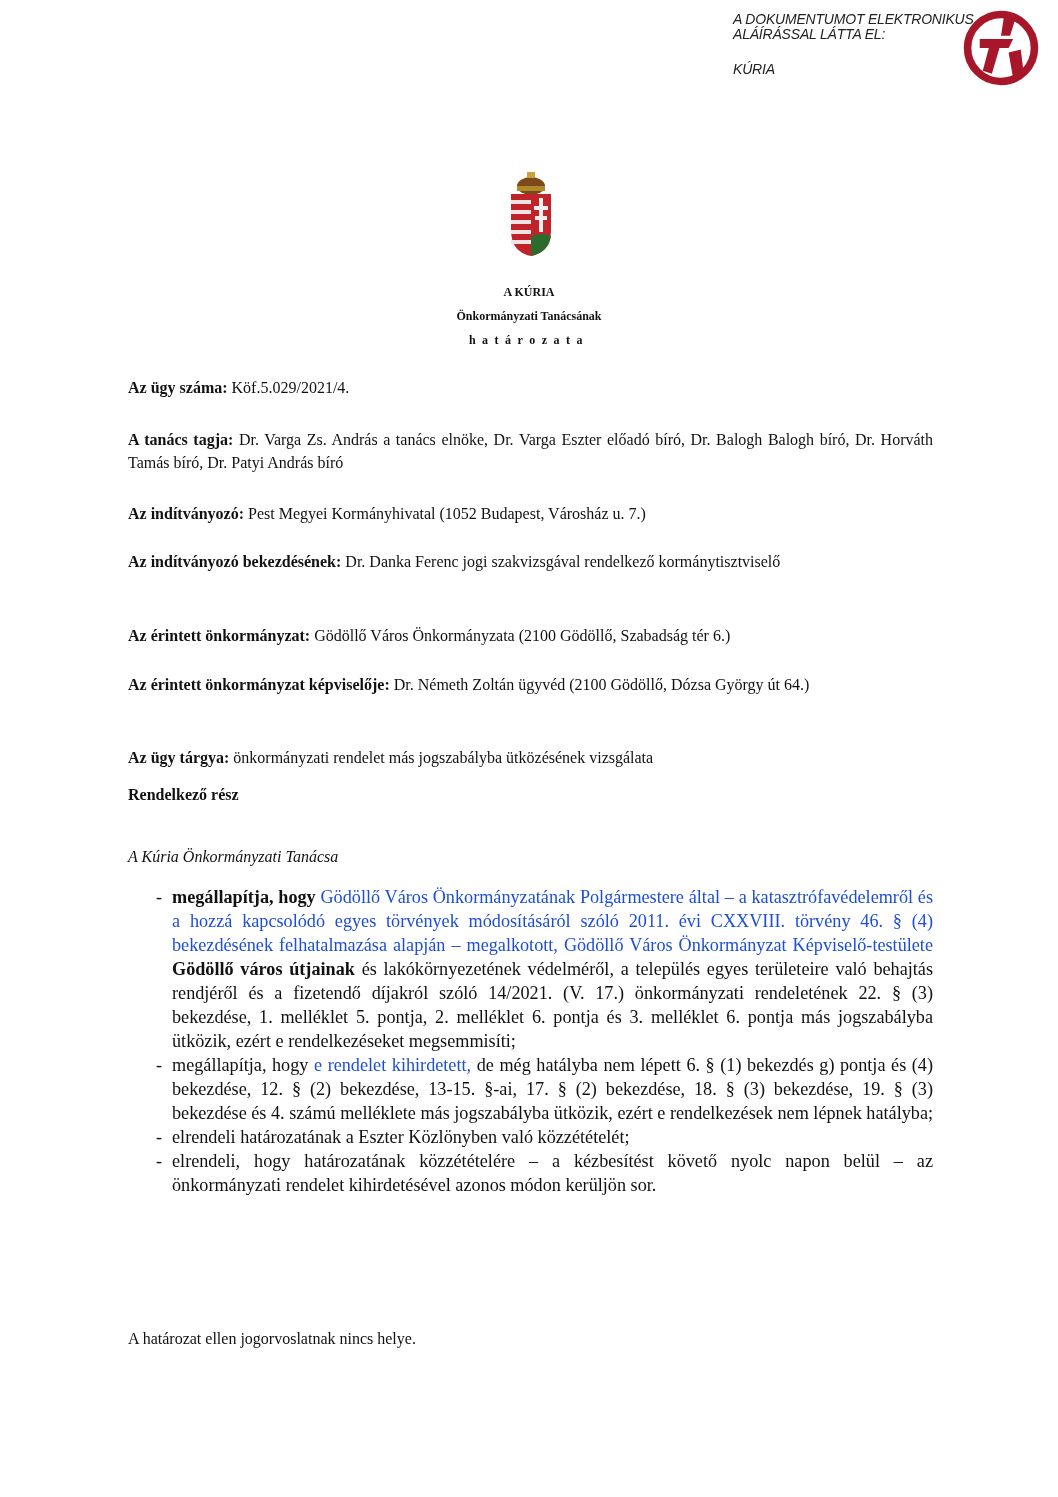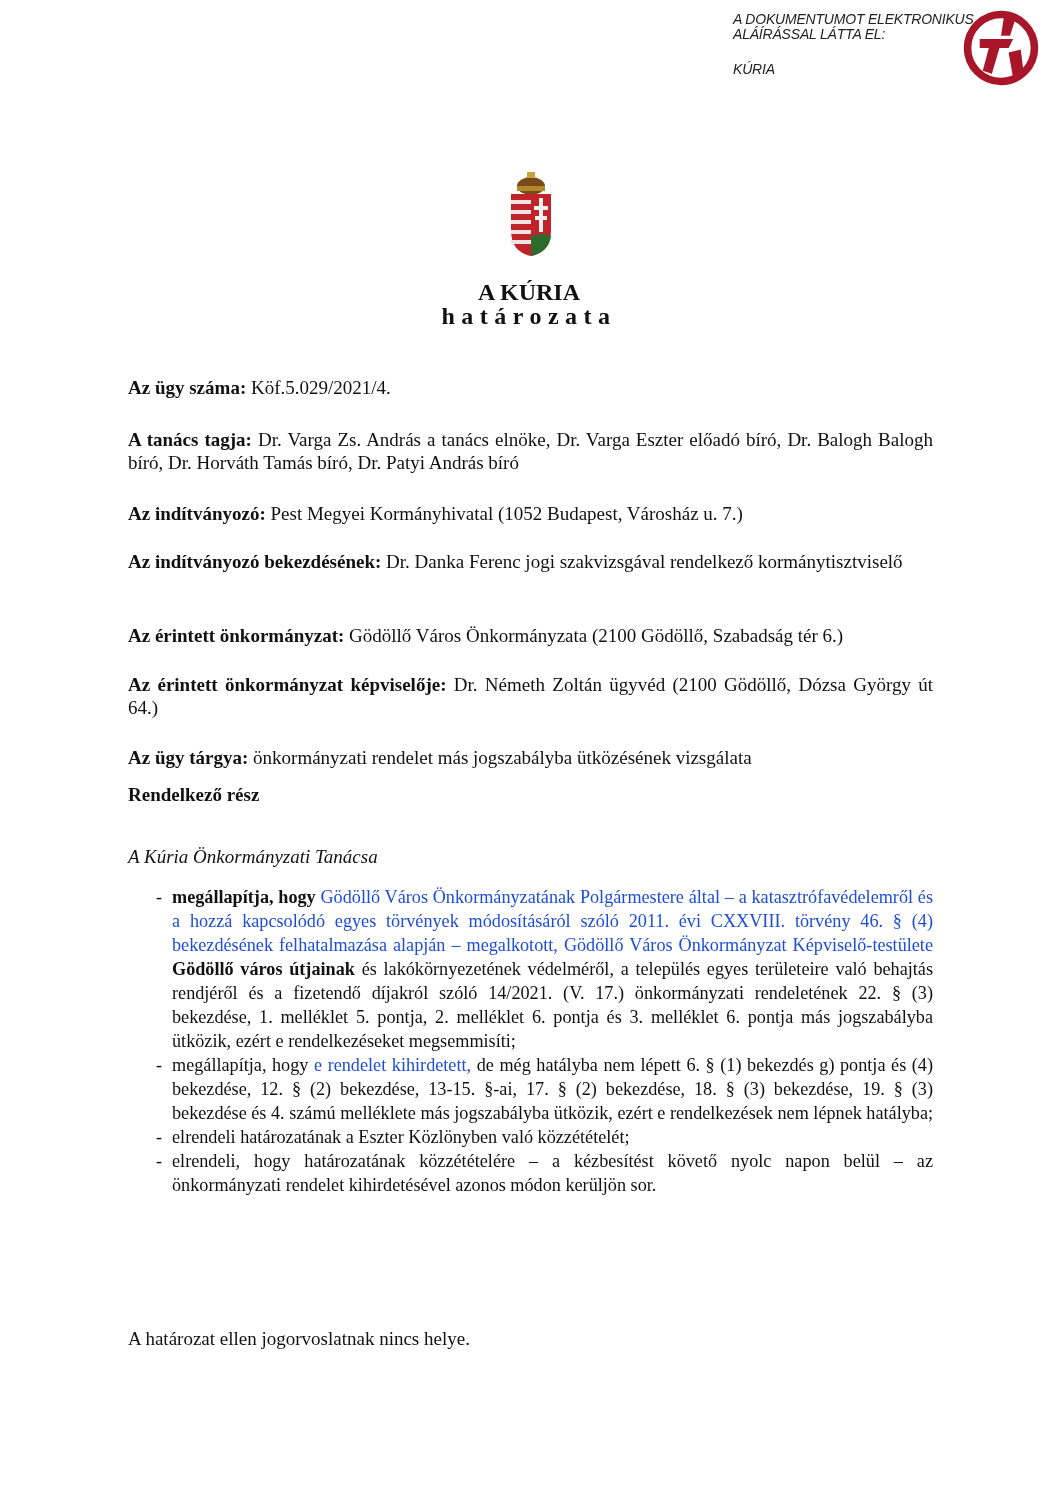--- a/index.html
+++ b/index.html
@@ -1,23 +1,23 @@
 <!DOCTYPE html>
 <html><head>
 <meta charset="utf-8">
 <style>
   html, body { margin: 0; padding: 0; background: #ffffff; }
   body { width: 1058px; height: 1497px; position: relative; overflow: hidden; font-family: "Liberation Serif", "DejaVu Serif", serif; color: #111; }
   .stamp-text { position: absolute; left: 733px; top: 12px; font-family: "Liberation Sans", "DejaVu Sans", sans-serif; font-style: italic; font-size: 14px; line-height: 15px; color: #222; letter-spacing: -0.2px; }
   .stamp-text .gap { height: 20px; }
   .kuria-logo { position: absolute; left: 963px; top: 10px; width: 76px; height: 76px; }
   .coat { position: absolute; left: 505px; top: 170px; width: 52px; height: 90px; }
-  .title-block { position: absolute; left: 0; width: 1058px; top: 280px; text-align: center; font-weight: bold; font-size: 24px; line-height: 24px; }
+  .title-block { position: absolute; left: 0; width: 1058px; top: 280px; text-align: center; font-weight: bold; font-size: 12px; line-height: 24px; }
   .title-block .spaced { letter-spacing: 6.5px; }
-  .para { position: absolute; left: 128px; width: 805px; font-size: 19px; line-height: 23px; text-align: justify; }
+  .para { position: absolute; left: 128px; width: 805px; font-size: 16px; line-height: 23px; text-align: justify; }
   .para b { font-weight: bold; }
   .bullets { position: absolute; left: 128px; width: 805px; top: 885px; font-size: 18.2px; line-height: 24px; }
   .bullet { display: flex; text-align: justify; }
   .bullet .dash { width: 44px; flex: 0 0 44px; padding-left: 28px; box-sizing: border-box; }
   .bullet .txt { flex: 1; text-align: justify; }
   .gray { color: #1d4ed8; }
 </style>
 </head>
 <body>
 
@@ -46,20 +46,21 @@
   <rect x="6" y="60" width="20" height="4" fill="#f2e4e4"></rect>
   <rect x="6" y="70" width="20" height="4" fill="#f2e4e4"></rect>
   <rect x="34" y="28" width="4" height="34" fill="#f4f0f0"></rect>
   <rect x="29" y="36" width="14" height="4" fill="#f4f0f0"></rect>
   <rect x="30" y="46" width="12" height="4" fill="#f4f0f0"></rect>
   <path d="M26 66 Q38 62 46 66 Q44 82 26 86 Z" fill="#2c6b2c"></path>
 </svg>
 
 <div class="title-block">
   <div>A KÚRIA</div>
+  <div>Önkormányzati Tanácsának</div>
   <div class="spaced">határozata</div>
 </div>
 
 <div class="para" style="top:376px;">
   <b>Az ügy száma:</b><span> Köf.5.029/2021/4.</span>
 </div>
 
 <div class="para" style="top:428px;">
   <b>A tanács tagja:</b><span> Dr. Varga Zs. András a tanács elnöke, Dr. Varga Eszter előadó bíró, Dr. Balogh Balogh bíró, Dr. Horváth Tamás bíró, Dr. Patyi András bíró</span>
 </div>

